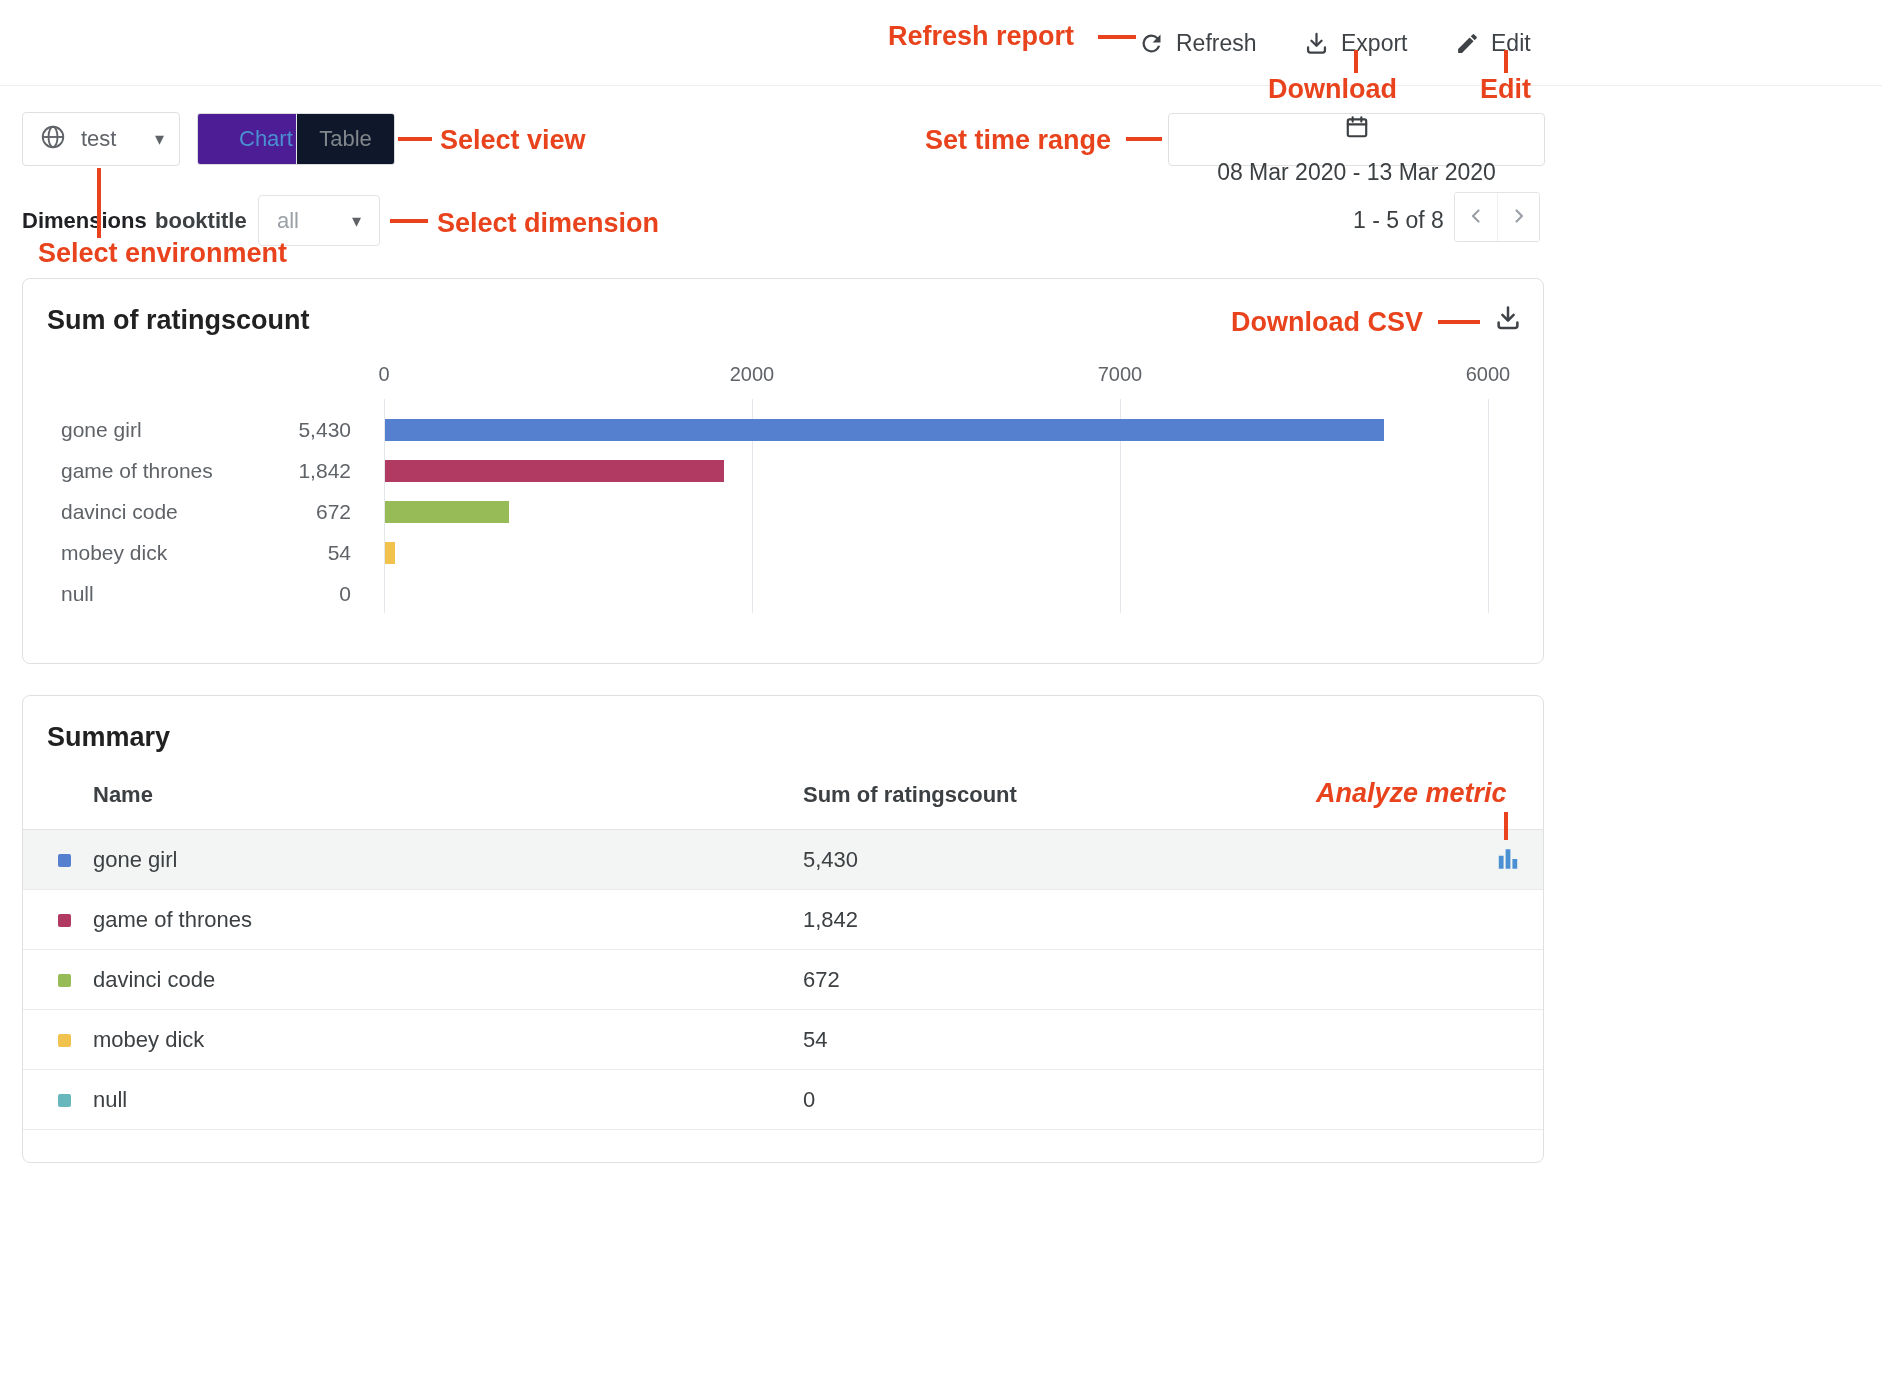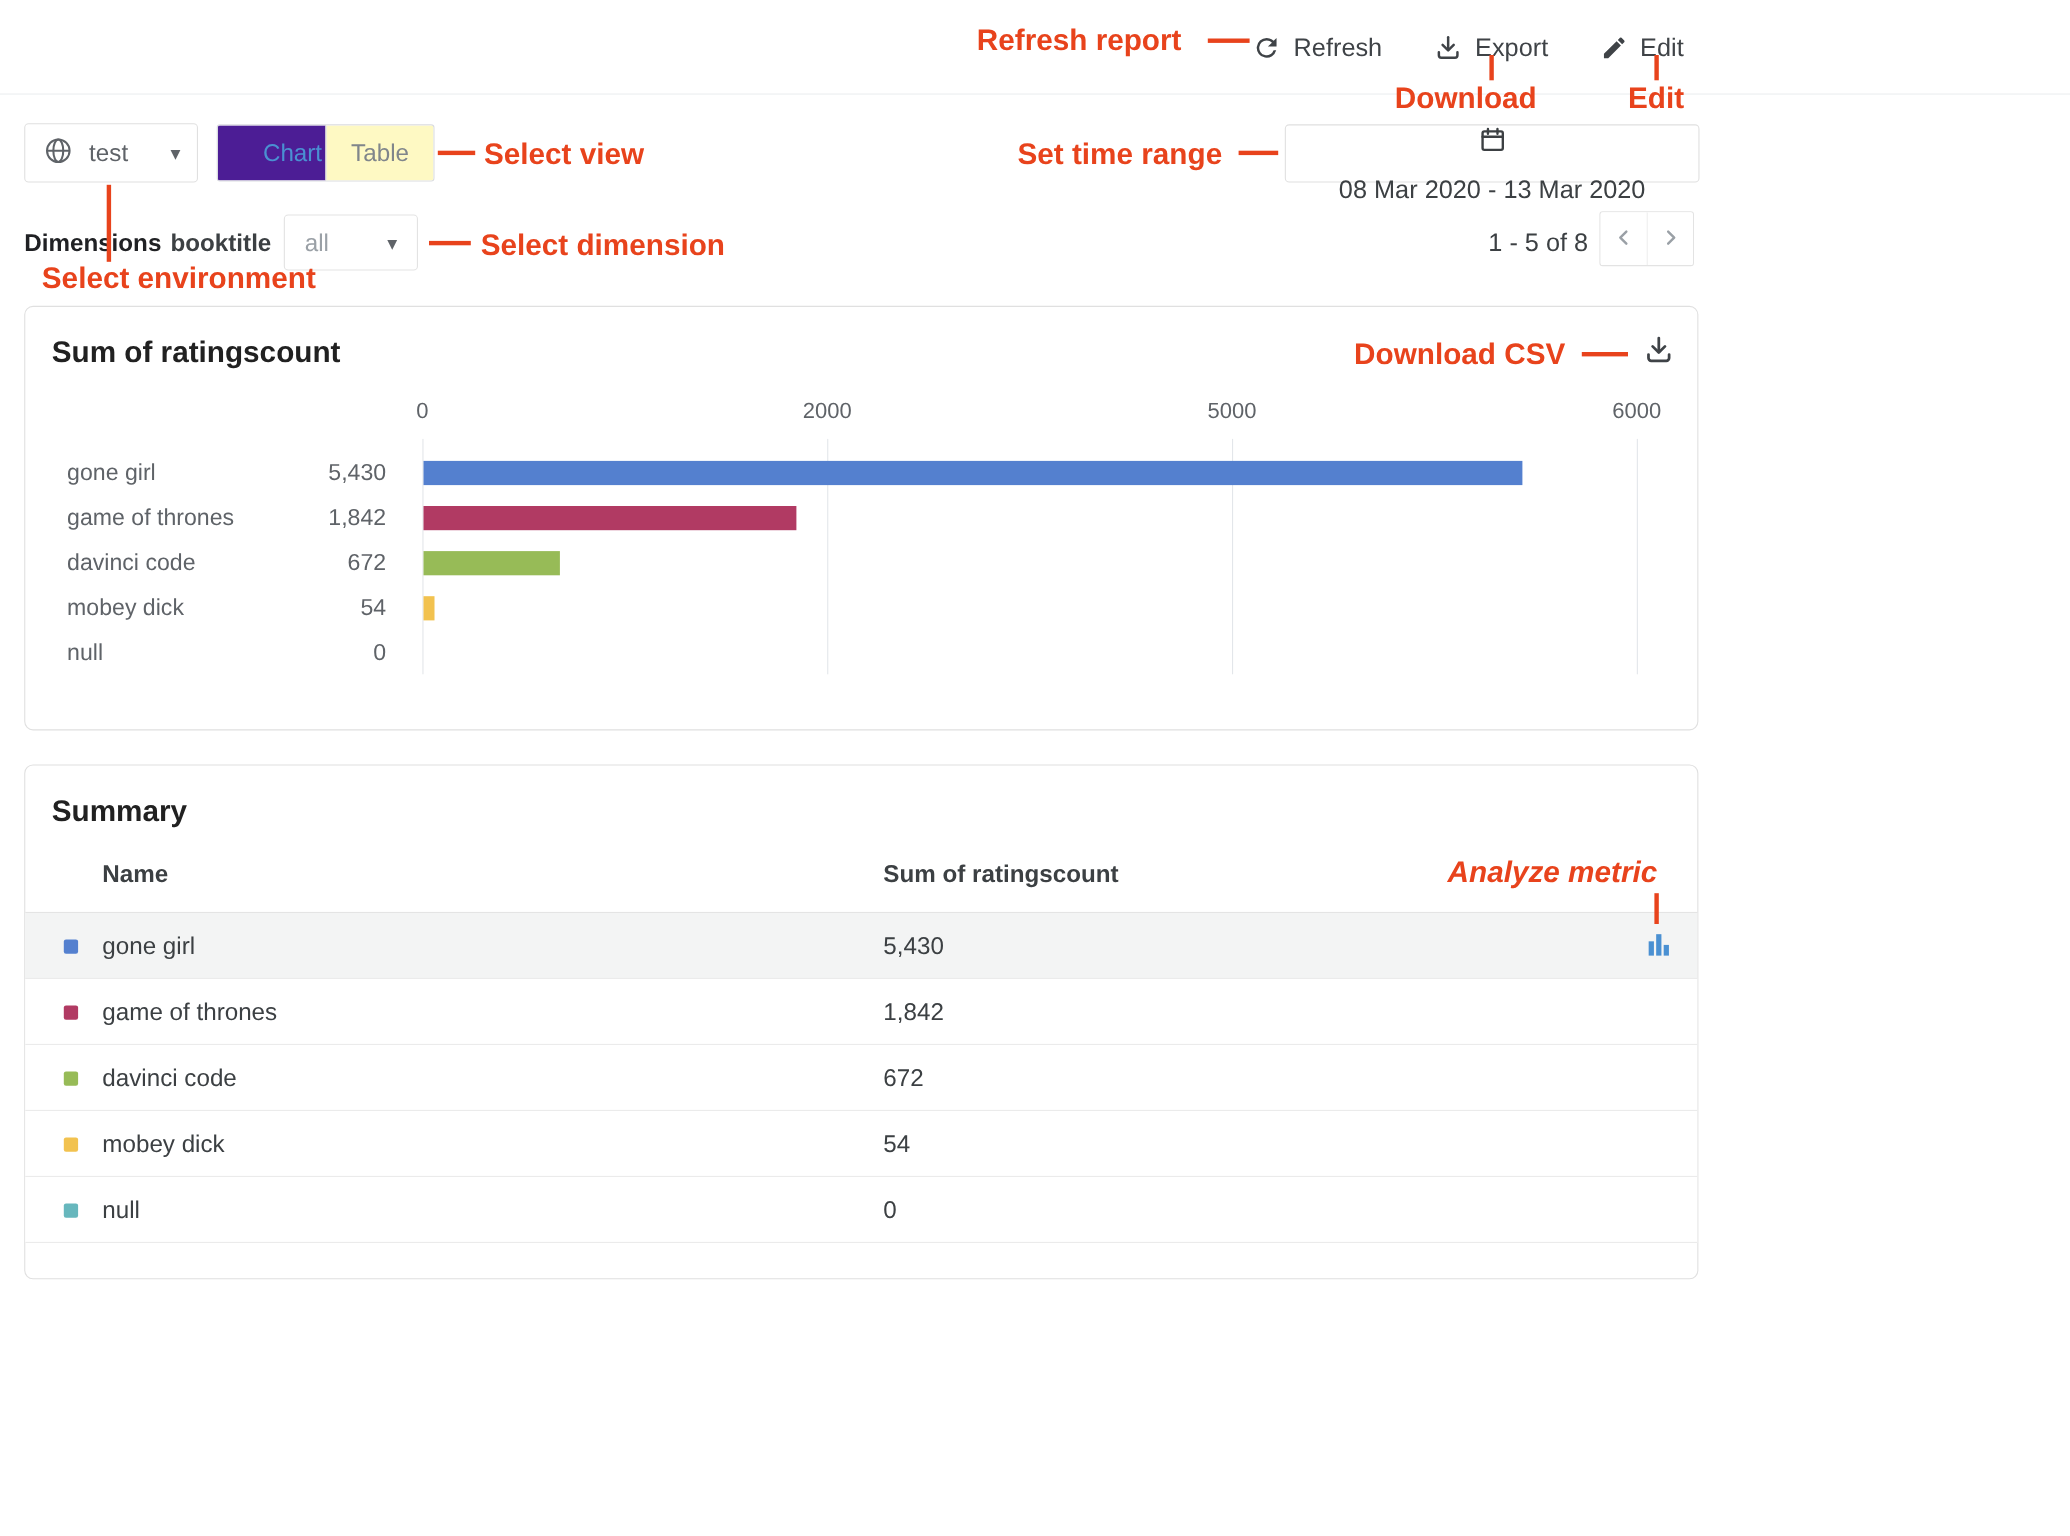--- a/index.html
+++ b/index.html
@@ -20,21 +20,21 @@
   .act-edit{ left:1455px; }
   .action .ic{ display:flex; align-items:center; }
 
   
   .env-dd{ position:absolute; left:22px; top:112px; width:158px; height:54px; border:1px solid #e0e0e0; border-radius:4px; display:flex; align-items:center; gap:13px; padding:0 15px; background:#fff; cursor:pointer; }
   .env-dd .env-text{ font-size:22px; color:#5f6368; }
   .caret{ color:#5f6368; font-size:18px; line-height:1; }
   .env-dd .caret{ margin-left:auto; }
 
   .seg{ position:absolute; left:197px; top:113px; height:52px; display:flex; border:1px solid #dadce0; border-radius:3px; overflow:hidden; background:#fff; }
-  .seg-btn{ width:98px; height:100%; font-size:22px; font-family:inherit; background:#fef9c3; color:#80868b; border:none; cursor:pointer; }
+  .seg-btn{ width:98px; height:100%; font-size:22px; font-family:inherit; background:#0f172a; color:#80868b; border:none; cursor:pointer; }
   .seg-btn + .seg-btn{ border-left:1px solid #e4e6e8; }
   .seg-btn.active{ background:#4c1d95; color:var(--accent);padding-left:41px; }
 
   .date-dd{ position:absolute; left:1168px; top:113px; width:377px; height:53px; border:1px solid #e0e0e0; border-radius:4px; display:flex; align-items:center; gap:13px; padding:0 16px; font-size:23px; color:#3c4043; background:#fff; cursor:pointer;flex-direction:column; }
   .date-dd .caret{ margin-left:auto; }
 
   
   .dim-label{ position:absolute; left:22px; top:196px; height:50px; line-height:50px; font-size:22px; font-weight:700; color:#202124; }
   .dim-name{ position:absolute; left:155px; top:196px; height:50px; line-height:50px; font-size:22px; font-weight:600; color:#3c4043; }
   .all-dd{ position:absolute; left:258px; top:195px; width:122px; height:51px; border:1px solid #e3e3e3; border-radius:4px; display:flex; align-items:center; padding:0 18px; background:#fff; cursor:pointer; }
@@ -192,21 +192,21 @@
             <path d="M7.5 9.5l4.5 4.5 4.5-4.5"></path>
             <path d="M4.5 15.5v2.5a2 2 0 0 0 2 2h11a2 2 0 0 0 2-2v-2.5"></path>
           </svg>
       </span>
     </button>
     <div class="chart-canvas" id="chart-canvas">
         <span class="tick" style="left: 361px;">0</span>
         <div class="gridline" style="left: 361px;"></div>
         <span class="tick" style="left: 729px;">2000</span>
         <div class="gridline" style="left: 729px;"></div>
-        <span class="tick" style="left: 1097px;">5000</span>
+        <span class="tick" style="left: 1097px;">7000</span>
         <div class="gridline" style="left: 1097px;"></div>
         <span class="tick" style="left: 1465px;">6000</span>
         <div class="gridline" style="left: 1465px;"></div>
         <span class="cat" style="top: 140px;">gone girl</span>
         <span class="val" style="top: 140px;">5,430</span>
         <div class="bar" style="top: 140px; left: 362px; width: 999.12px; background: rgb(84, 128, 207);"></div>
         <span class="cat" style="top: 181px;">game of thrones</span>
         <span class="val" style="top: 181px;">1,842</span>
         <div class="bar" style="top: 181px; left: 362px; width: 338.928px; background: rgb(177, 58, 99);"></div>
         <span class="cat" style="top: 222px;">davinci code</span>

